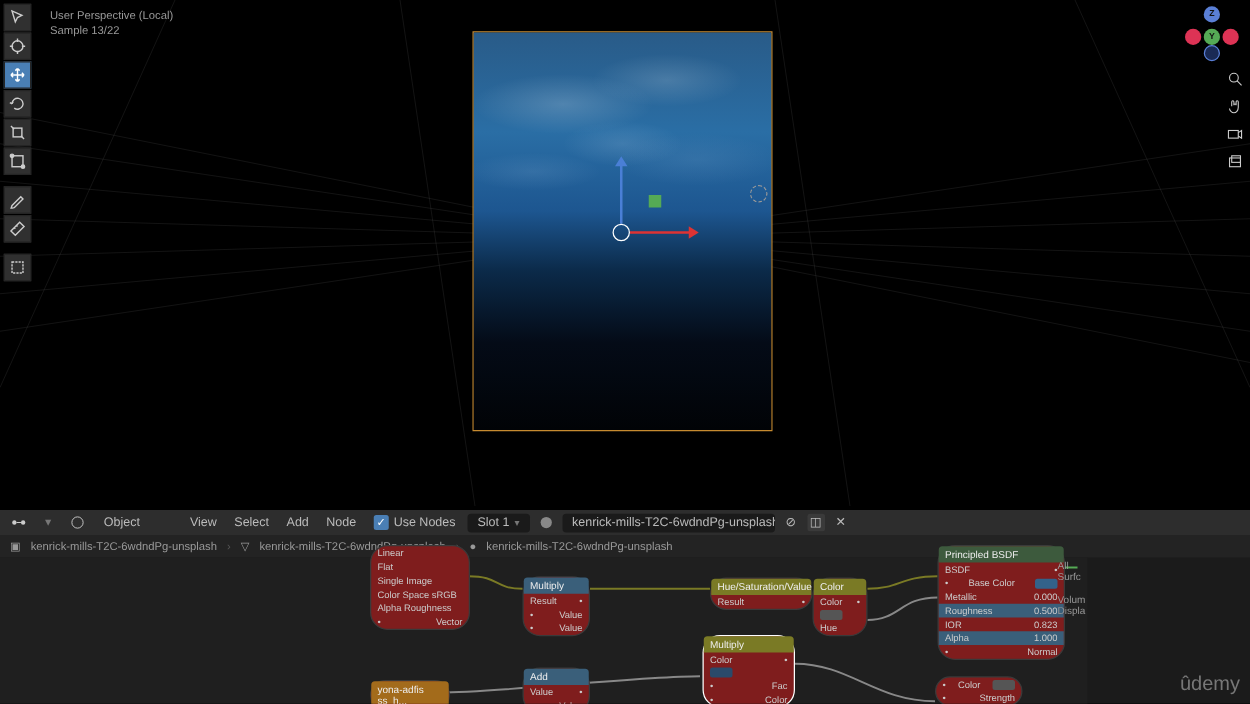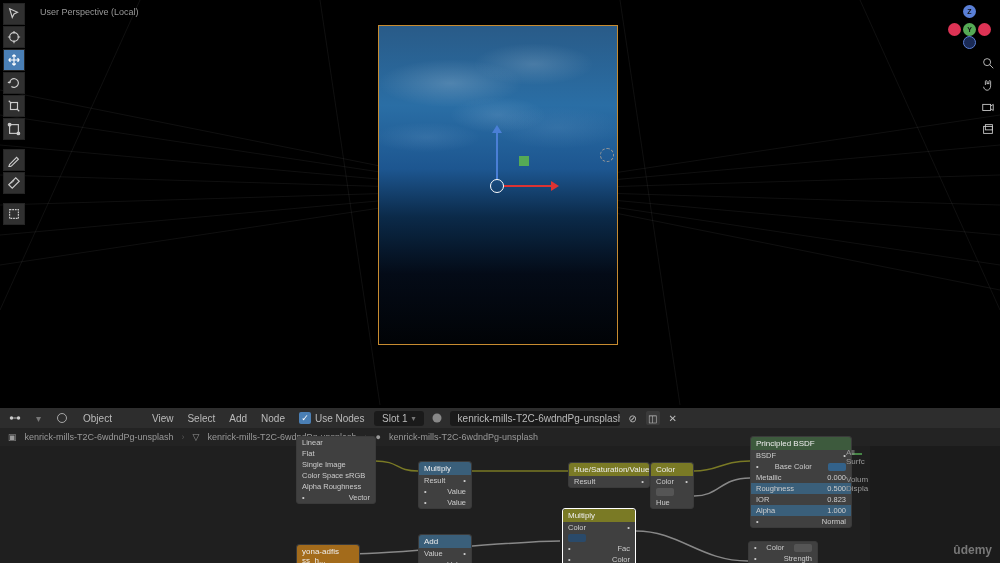--- a/index.html
+++ b/index.html
@@ -50,36 +50,36 @@
     .hdr-menu{cursor:pointer}
     .use-nodes{display:flex;align-items:center;gap:4px}
     .chk{width:12px;height:12px;background:#4a7fb5;border-radius:2px;display:flex;align-items:center;justify-content:center;color:#fff;font-size:9px}
     .slot-area{position:absolute;left:374px;top:0;height:20px;display:flex;align-items:center;gap:6px;font-size:10px}
     .slot-dd{background:#1a1a1a;padding:2px 8px;border-radius:3px;display:flex;align-items:center;gap:4px}
     .breadcrumb{height:18px;background:#232323;display:flex;align-items:center;gap:8px;padding:0 8px;font-size:9px;color:#999}
     .bc-item{display:flex;align-items:center;gap:4px;cursor:pointer}
     .bc-sep{color:#555}
 
     .node-canvas{position:absolute;left:0;top:38px;width:870px;height:117px;background:#1f1f1f}
-    .node{position:absolute;background:#404040;border-radius:3px;font-size:8px;color:#ccc;border:1px solid #3a3a3a}
+    .node{position:absolute;background:#7f1d1d;border-radius:14px;font-size:8px;color:#ccc;border:1px solid #3a3a3a}
     .node .n-hdr{padding:2px 5px;border-radius:3px 3px 0 0;font-size:8px;color:#eee}
     .node .n-row{padding:1px 5px;display:flex;justify-content:space-between;align-items:center;gap:4px;font-size:7.5px}
     .node .n-row .sw{width:18px;height:8px;background:#555;border-radius:2px}
     .n-hdr.tex{background:#a36b1b}
     .n-hdr.conv{background:#3a5f7a}
     .n-hdr.col{background:#7a7a25}
     .n-hdr.shd{background:#4c6b3d}
 
     .wire{position:absolute;pointer-events:none}
 
     
     .subs{position:absolute;left:0;width:100%;bottom:22px;text-align:center;pointer-events:none}
     .subs div{color:#fff;font-weight:bold;font-size:15px;text-shadow:0 0 4px #000,1px 1px 2px #000;line-height:18px}
 
-    .udemy{position:absolute;right:8px;bottom:6px;color:#777;font-size:12px;font-weight:bold;display:flex;align-items:center;gap:2px}
+    .udemy{position:absolute;right:8px;bottom:6px;color:#777;font-size:16px;font-weight:normal;display:flex;align-items:center;gap:2px}
   </style>
 </head>
 <body>
 
 <div class="viewport">
   <svg class="grid-lines" width="1000" height="405" style="position:absolute;left:0;top:0">
     <line x1="0" y1="205" x2="1000" y2="175"></line>
     <line x1="0" y1="175" x2="1000" y2="205"></line>
     <line x1="0" y1="145" x2="1000" y2="235"></line>
     <line x1="0" y1="235" x2="1000" y2="145"></line>
@@ -154,20 +154,21 @@
   <div class="tool-sep"></div>
   <div class="tool-btn">
       <svg viewBox="0 0 16 16">
         <rect x="3" y="3" width="10" height="10" stroke-dasharray="2 1"></rect>
       </svg>
     </div>
 </div>
 
 <div class="hdr-info">
   <div>User Perspective (Local)</div>
+  <div>Sample 13/22</div>
 </div>
 
 <div class="axis-gizmo">
   <div class="ball" style="left:15px;top:0;background:#5a7fd6">Z</div>
   <div class="ball" style="left:0;top:18px;background:#d35"></div>
   <div class="ball" style="left:15px;top:18px;background:#5a5">Y</div>
   <div class="ball" style="left:30px;top:18px;background:#d35"></div>
   <div class="ball" style="left:15px;top:31px;background:#1a2a55;border:1px solid #5a7fd6"></div>
 </div>
 <div class="right-icons">

